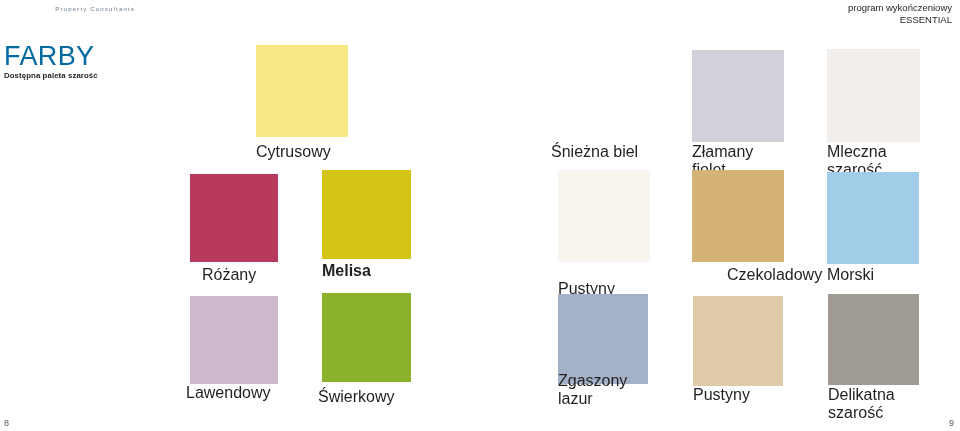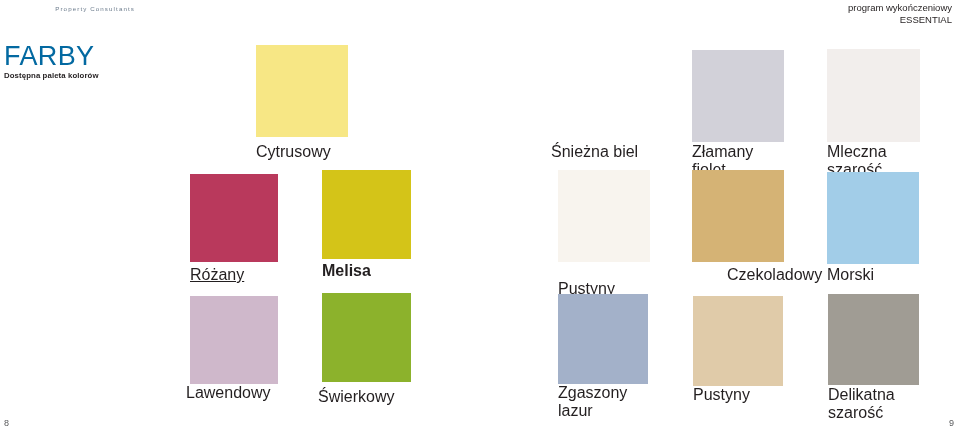--- a/index.html
+++ b/index.html
@@ -95,52 +95,52 @@
   <div class="logo-sub">Property Consultants</div>
 </div>
 
 <div id="program-header">
   <div>program wykończeniowy</div>
   <div>ESSENTIAL</div>
 </div>
 
 <div id="title-block">
   <div id="page-title">FARBY</div>
-  <div id="page-subtitle">Dostępna paleta kolorów</div>
+  <div id="page-subtitle">Dostępna paleta szarość</div>
 </div>
 
 <div id="swatch-grid">
     <div class="dot" style="position: absolute; left: 256px; top: 45px; width: 92px; height: 92px; background: rgb(247, 231, 133);"></div>
     <div class="caption" style="position: absolute; left: 256px; top: 143px; width: 92px;">Cytrusowy</div>
     <div class="dot shadowed" style="position: absolute; left: 551px; top: 47px; width: 98px; height: 98px; background: rgb(255, 255, 255);"></div>
     <div class="caption" style="position: absolute; left: 551px; top: 143px; width: 98px;">Śnieżna
 biel</div>
     <div class="dot" style="position: absolute; left: 692px; top: 50px; width: 92px; height: 92px; background: rgb(210, 209, 217);"></div>
     <div class="caption" style="position: absolute; left: 692px; top: 143px; width: 92px;">Złamany
 fiolet</div>
     <div class="dot" style="position: absolute; left: 827px; top: 49px; width: 93px; height: 93px; background: rgb(242, 238, 236);"></div>
     <div class="caption" style="position: absolute; left: 827px; top: 143px; width: 93px;">Mleczna
 szarość</div>
     <div class="dot" style="position: absolute; left: 190px; top: 174px; width: 88px; height: 88px; background: rgb(185, 57, 92);"></div>
-    <div class="caption" style="position: absolute; left: 190px; top: 266px; width: 88px; text-decoration: underline;">Różany</div>
+    <div class="caption" style="position: absolute; left: 202px; top: 266px; width: 88px;">Różany</div>
     <div class="dot" style="position: absolute; left: 322px; top: 170px; width: 89px; height: 89px; background: rgb(212, 196, 24);"></div>
     <div class="caption" style="position: absolute; left: 322px; top: 262px; width: 89px; font-weight: bold;">Melisa</div>
     <div class="dot shadowed" style="position: absolute; left: 558px; top: 170px; width: 92px; height: 92px; background: rgb(248, 244, 238);"></div>
     <div class="caption" style="position: absolute; left: 558px; top: 280px; width: 92px;">Pustyny
 piasek</div>
     <div class="dot" style="position: absolute; left: 692px; top: 170px; width: 92px; height: 92px; background: rgb(213, 179, 117);"></div>
     <div class="caption" style="position: absolute; left: 679px; top: 266px; width: 118px; margin-left: 48px;">Czekoladowy</div>
     <div class="dot" style="position: absolute; left: 827px; top: 172px; width: 92px; height: 92px; background: rgb(162, 205, 232);"></div>
     <div class="caption" style="position: absolute; left: 827px; top: 266px; width: 92px;">Morski</div>
     <div class="dot" style="position: absolute; left: 190px; top: 296px; width: 88px; height: 88px; background: rgb(207, 184, 203);"></div>
     <div class="caption" style="position: absolute; left: 186px; top: 384px; width: 96px;">Lawendowy</div>
     <div class="dot" style="position: absolute; left: 322px; top: 293px; width: 89px; height: 89px; background: rgb(140, 178, 44);"></div>
     <div class="caption" style="position: absolute; left: 318px; top: 388px; width: 97px;">Świerkowy</div>
     <div class="dot" style="position: absolute; left: 558px; top: 294px; width: 90px; height: 90px; background: rgb(163, 177, 201);"></div>
-    <div class="caption" style="position: absolute; left: 558px; top: 384px; width: 90px;">Zgaszony
+    <div class="caption" style="position: absolute; left: 558px; top: 372px; width: 90px;">Zgaszony
 lazur</div>
     <div class="dot" style="position: absolute; left: 693px; top: 296px; width: 90px; height: 90px; background: rgb(224, 203, 169);"></div>
     <div class="caption" style="position: absolute; left: 693px; top: 386px; width: 90px;">Pustyny</div>
     <div class="dot" style="position: absolute; left: 828px; top: 294px; width: 91px; height: 91px; background: rgb(160, 156, 148);"></div>
     <div class="caption" style="position: absolute; left: 828px; top: 386px; width: 91px;">Delikatna
 szarość</div>
   </div>
 
 <div class="folio" id="folio-left">8</div>
 <div class="folio" id="folio-right">9</div>

